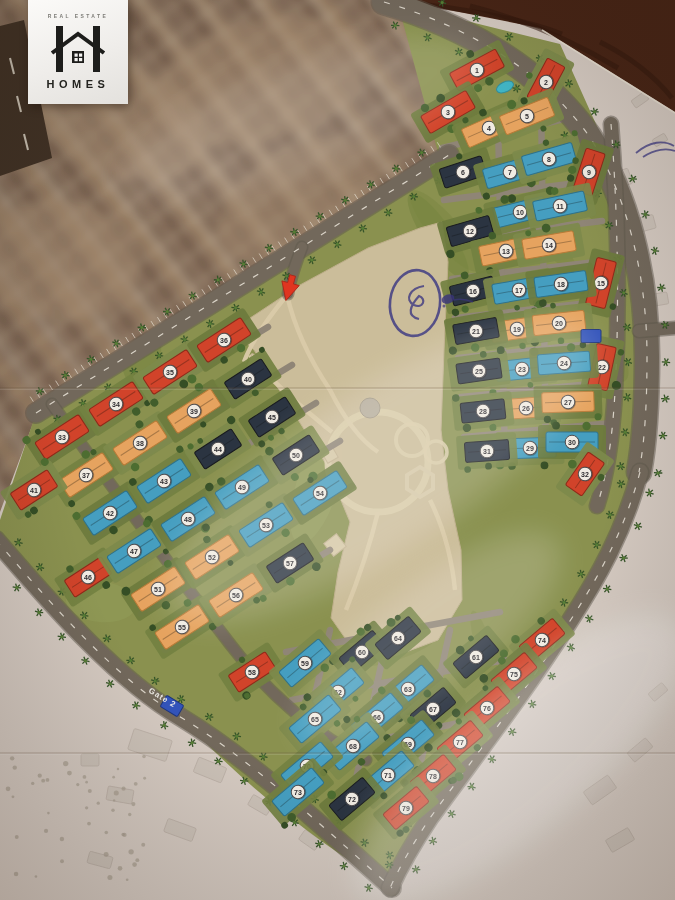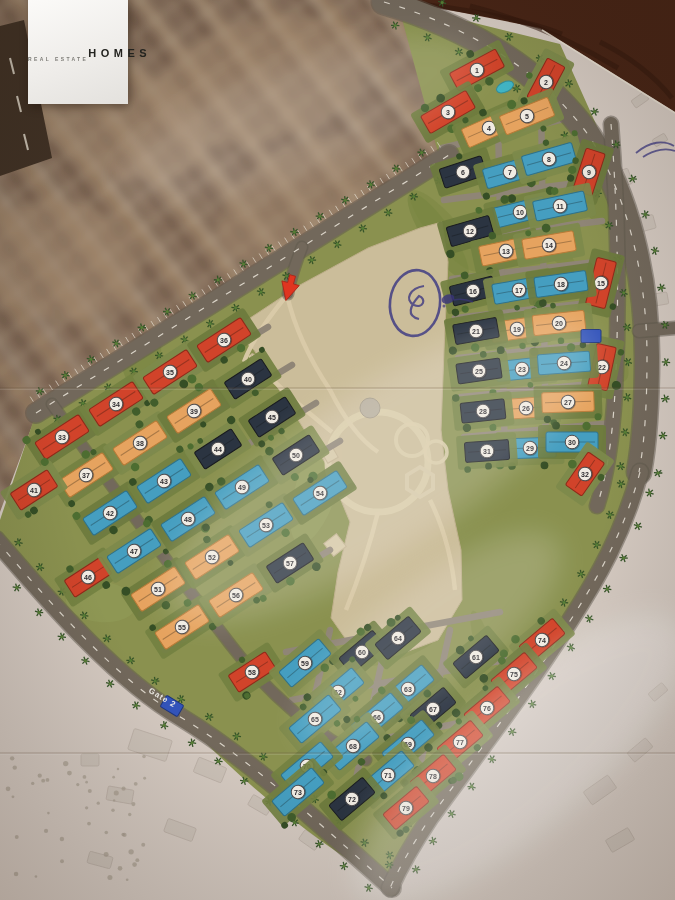--- a/index.html
+++ b/index.html
@@ -3,21 +3,21 @@
 <meta charset="utf-8">
 <style>
   html,body{margin:0;padding:0;background:#221108;}
   .stage{position:relative;width:675px;height:900px;overflow:hidden;
          font-family:"Liberation Sans",sans-serif;background:#d5ccc6;}
   #map{position:absolute;left:0;top:0;width:675px;height:900px;display:block;
        font-family:"Liberation Sans",sans-serif;}
   .logo-card{position:absolute;left:28px;top:0px;width:100px;height:104px;
              background:linear-gradient(160deg,#fbfaf8 0%,#efedea 55%,#e3e1dd 100%);
              box-shadow:2px 3px 9px rgba(30,18,8,.45);
-             display:flex;flex-direction:row;align-items:center;justify-content:flex-start;}
+             display:flex;flex-direction:column;align-items:center;justify-content:flex-start;}
   .logo-tagline{margin-top:13px;font-size:5px;letter-spacing:2.4px;color:#7d7c77;
                 font-weight:bold;white-space:nowrap;}
   .logo-mono{margin-top:2px;}
   .logo-brand{margin-top:1px;font-size:11px;letter-spacing:4.5px;color:#23231f;
               font-weight:bold;}
 </style>
 </head>
 <body>
 
 <div class="stage">

